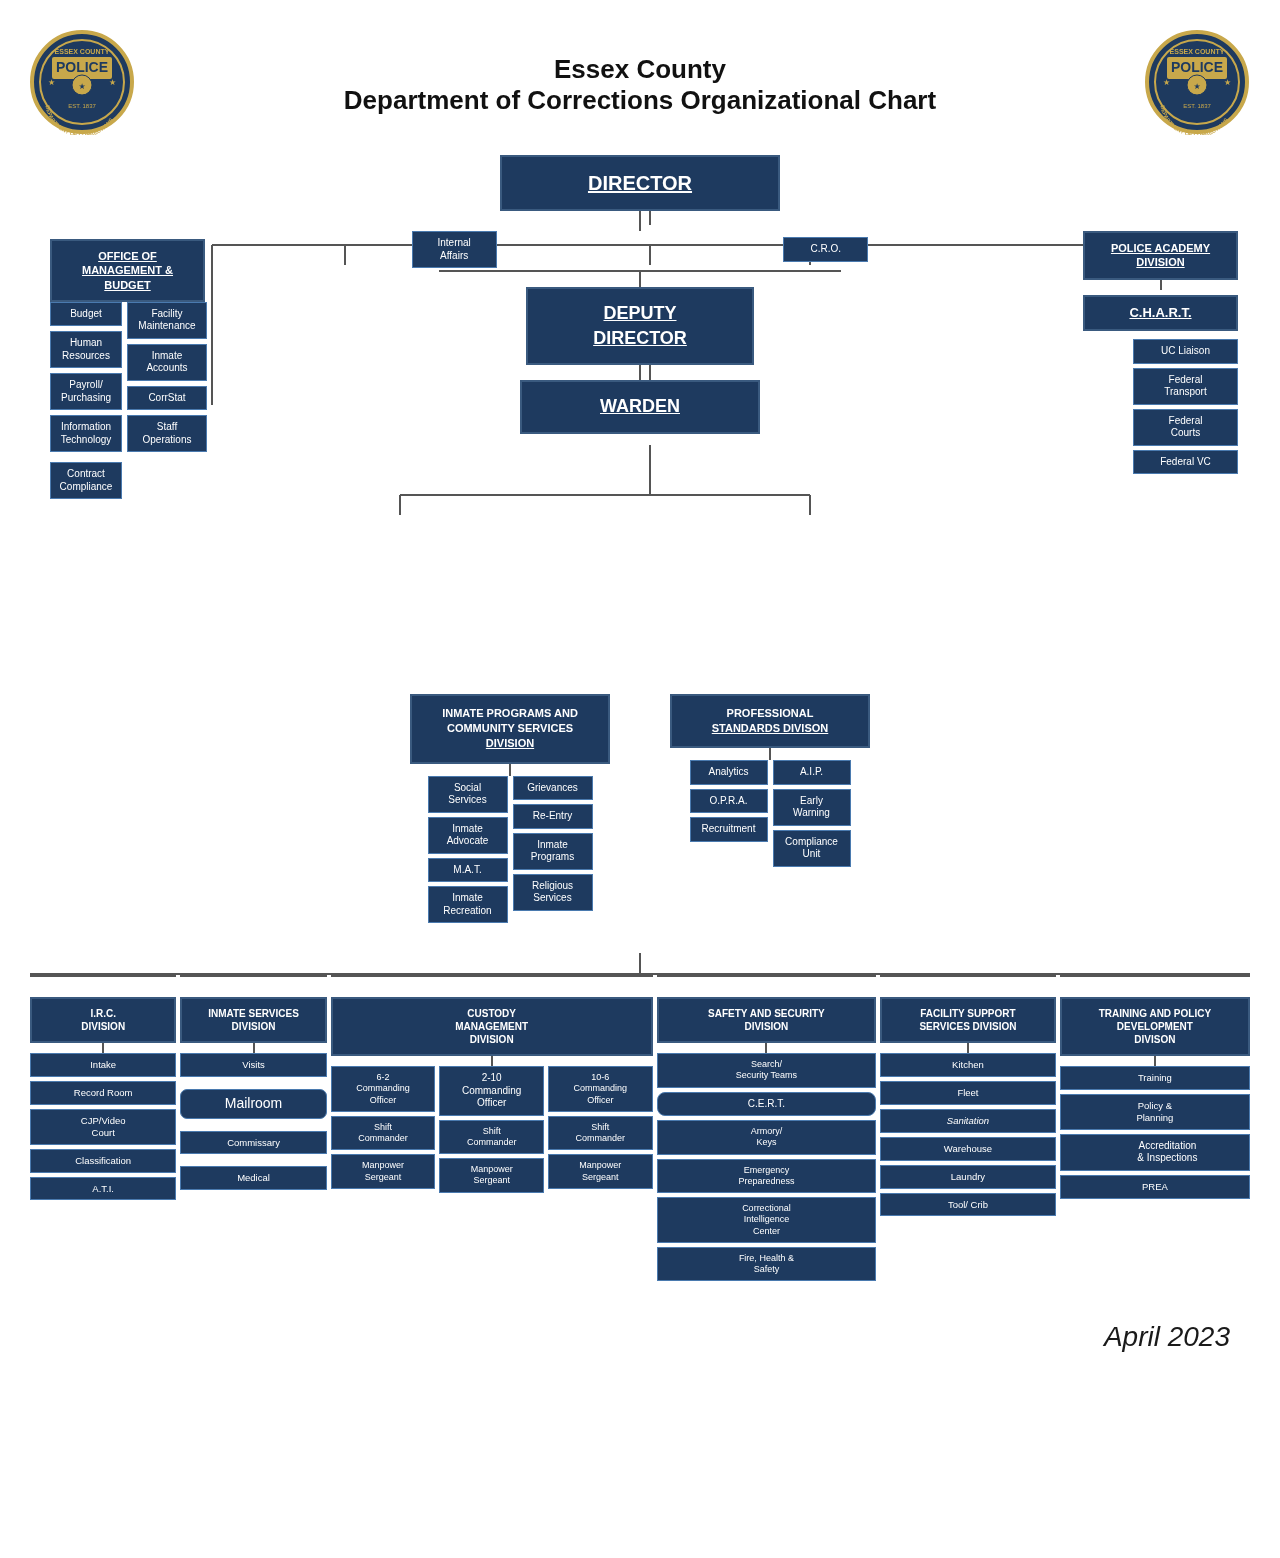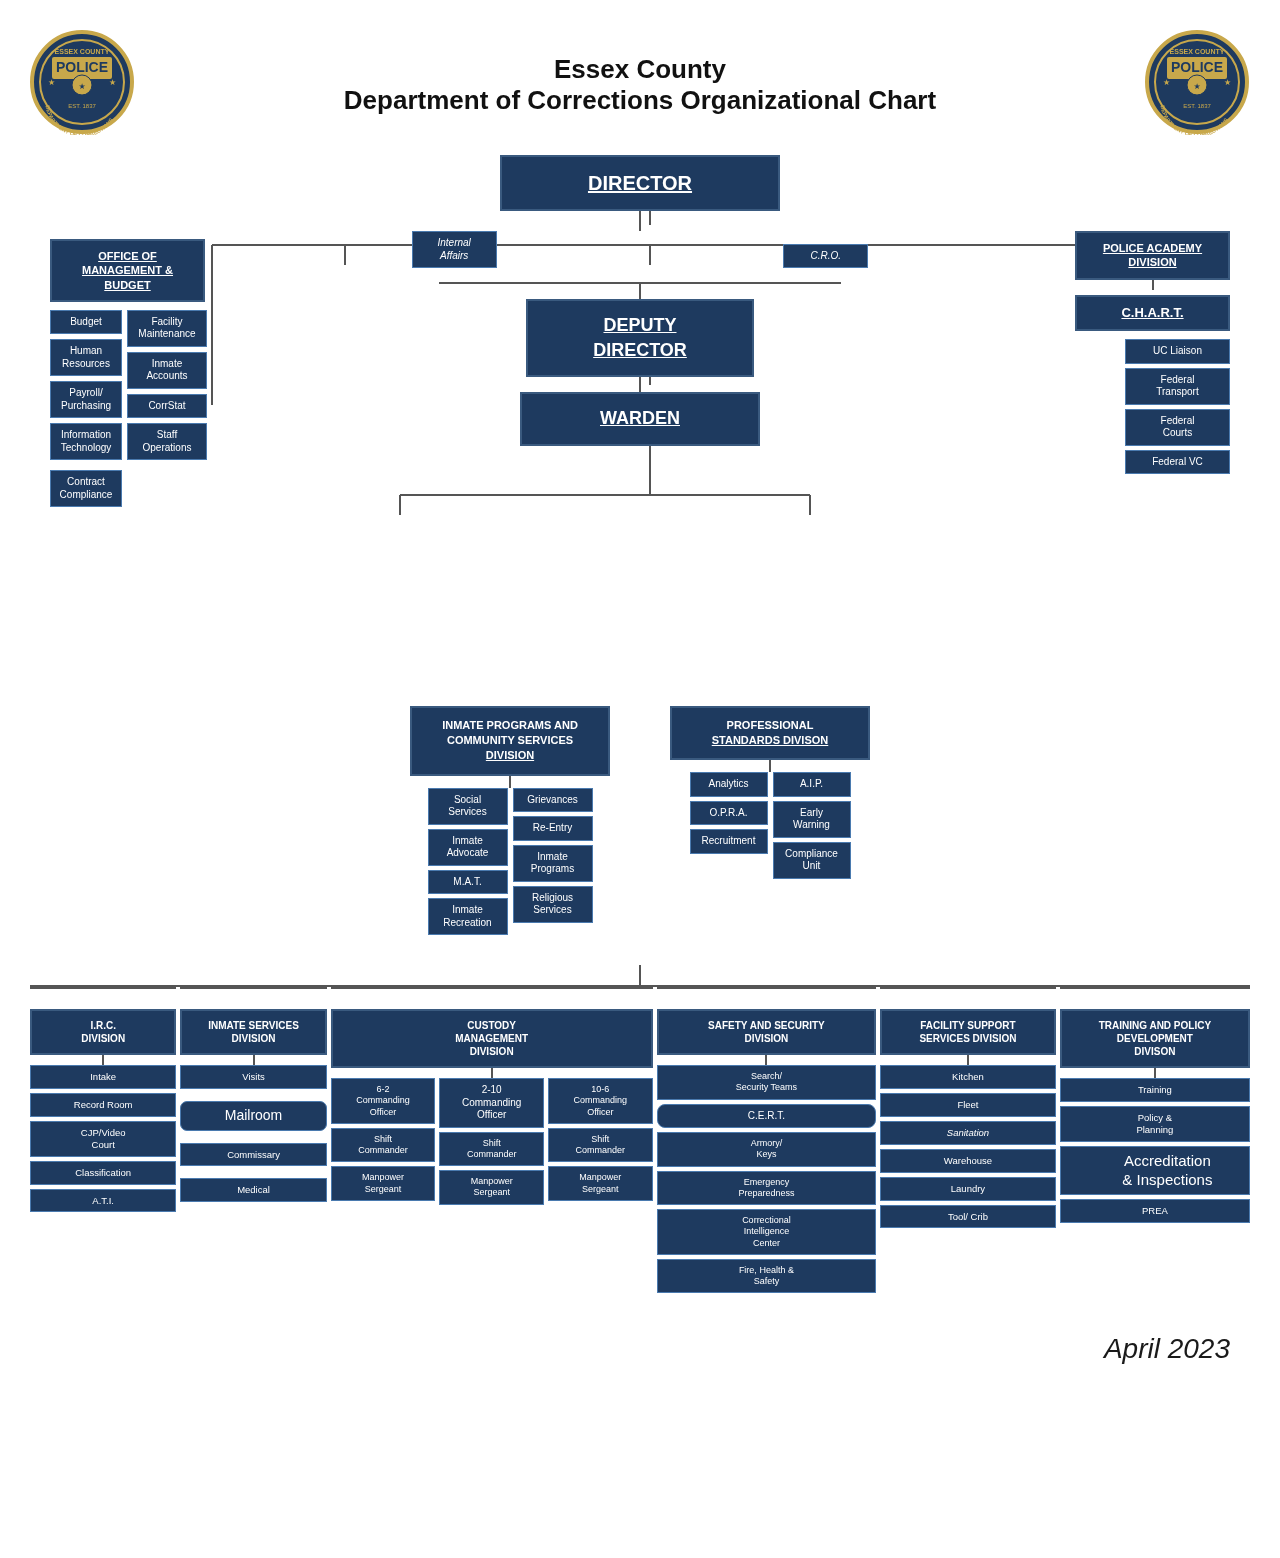--- a/index.html
+++ b/index.html
@@ -139,21 +139,21 @@
     <div style="height:20px; width:2px; background:#555; margin:0 auto;"></div>
 
     <div style="display:flex; align-items:flex-start; justify-content:center; position:relative; width:100%;">
 
       <div style="position:absolute; left:0; top:8px; display:flex; flex-direction:column; align-items:flex-start;">
         <div style="margin-left:20px;">
           <div class="box-medium" style="width:155px; font-size:11px; text-align:center; padding:8px;">
             <span style="text-decoration:underline;">OFFICE OF<br>MANAGEMENT &amp; BUDGET</span>
           </div>
 
-          <div style="display:flex; margin-top:8px; gap:5px;">
+          <div style="display:flex; gap:5px;">
             <div style="display:flex; flex-direction:column; gap:5px;">
               <div class="info-box" style="width:72px;">Budget</div>
               <div class="info-box" style="width:72px;">Human<br>Resources</div>
               <div class="info-box" style="width:72px;">Payroll/<br>Purchasing</div>
               <div class="info-box" style="width:72px;">Information<br>Technology</div>
               <div style="margin-top:5px;">
                 <div class="info-box" style="width:72px;">Contract<br>Compliance</div>
               </div>
             </div>
             <div style="display:flex; flex-direction:column; gap:5px;">
@@ -161,21 +161,21 @@
               <div class="info-box" style="width:80px;">Inmate<br>Accounts</div>
               <div class="info-box" style="width:80px;">CorrStat</div>
               <div class="info-box" style="width:80px;">Staff<br>Operations</div>
             </div>
           </div>
         </div>
       </div>
 
       <div style="display:flex; flex-direction:column; align-items:center; width:500px;">
 
-        <div style="display:flex; align-items:flex-end; width:100%; justify-content:space-around; margin-bottom:16px;font-style:italic;">
+        <div style="display:flex; align-items:center; width:100%; justify-content:space-around; margin-bottom:4px;">
           <div class="info-box" style="width:85px; font-size:10px;">Internal<br>Affairs</div>
           <div style="width:200px;"></div>
           <div class="info-box" style="width:85px; font-size:10px;">C.R.O.</div>
         </div>
 
         <div style="width:2px; height:0; margin:0 auto; position:relative;">
           <div style="position:absolute; top:-2px; left:-200px; right:-200px; height:2px; background:#555;"></div>
         </div>
         <div style="height:15px; width:2px; background:#555; margin:0 auto;"></div>
 
@@ -183,21 +183,21 @@
           <span>DEPUTY<br>DIRECTOR</span>
         </div>
         <div style="height:15px; width:2px; background:#555; margin:0 auto;"></div>
 
         <div class="box-dark-lg underline-text" style="width:240px; font-size:18px;">
           <span>WARDEN</span>
         </div>
       </div>
 
       <div style="position:absolute; right:0; top:0; display:flex; flex-direction:column; align-items:flex-end;">
-        <div style="margin-right:20px;">
+        <div style="margin-right:12px;">
           <div class="box-medium" style="width:155px; font-size:11px; text-align:center; padding:8px;">
             <span style="text-decoration:underline;">POLICE ACADEMY<br>DIVISION</span>
           </div>
           <div style="height:10px; width:2px; background:#555; margin:0 auto;"></div>
           <div class="box-medium" style="width:155px; font-size:13px; text-align:center; padding:8px; margin-top:5px;">
             <span style="text-decoration:underline;">C.H.A.R.T.</span>
           </div>
           <div style="display:flex; flex-direction:column; gap:4px; margin-top:8px; align-items:flex-end;">
             <div class="info-box" style="width:105px;">UC Liaison</div>
             <div class="info-box" style="width:105px;">Federal<br>Transport</div>
@@ -352,21 +352,21 @@
       </div>
 
       <div style="flex:1.3; display:flex; flex-direction:column; align-items:center; border-top:2px solid #555; padding-top:20px; min-width:0;">
         <div class="box-medium" style="width:100%; font-size:10px; padding:8px 4px; line-height:1.3;">
           TRAINING AND POLICY<br>DEVELOPMENT<br>DIVISON
         </div>
         <div style="height:10px; width:2px; background:#555; margin:0 auto;"></div>
         <div style="display:flex; flex-direction:column; gap:4px; width:100%;">
           <div class="info-box" style="width:100%; font-size:9.5px;">Training</div>
           <div class="info-box" style="width:100%; font-size:9.5px;">Policy &amp;<br>Planning</div>
-          <div class="info-box" style="width:100%; font-size:15px;padding-left:32px;">Accreditation<br>&amp; Inspections</div>
+          <div class="info-box" style="width:100%; font-size:10px;padding-left:32px;">Accreditation<br>&amp; Inspections</div>
           <div class="info-box" style="width:100%; font-size:9.5px;">PREA</div>
         </div>
       </div>
 
     </div>
   </div>
 
   <div style="margin-top:40px;">
     <div style="text-align:right; font-size:28px; font-style:italic; color:#1a1a1a; padding-right:20px;">April 2023</div>
   </div>

